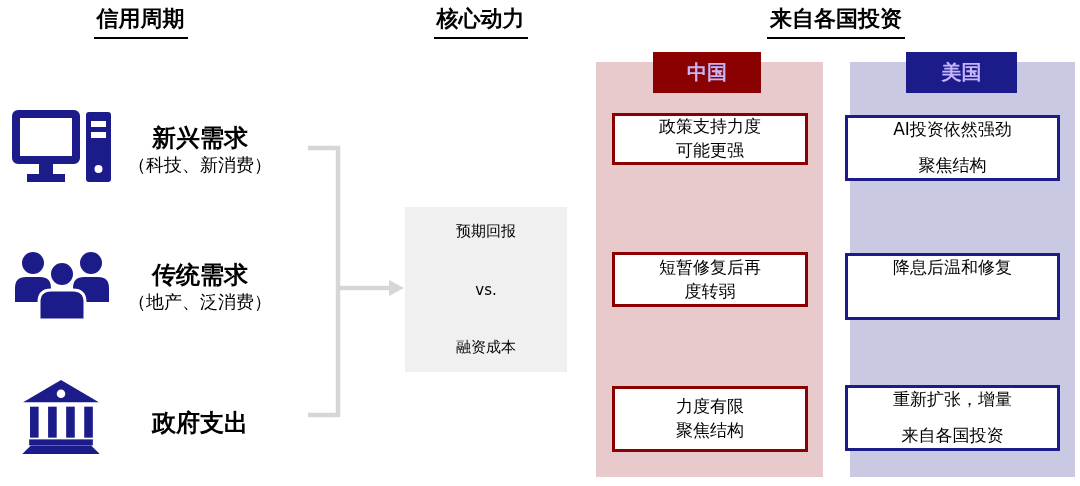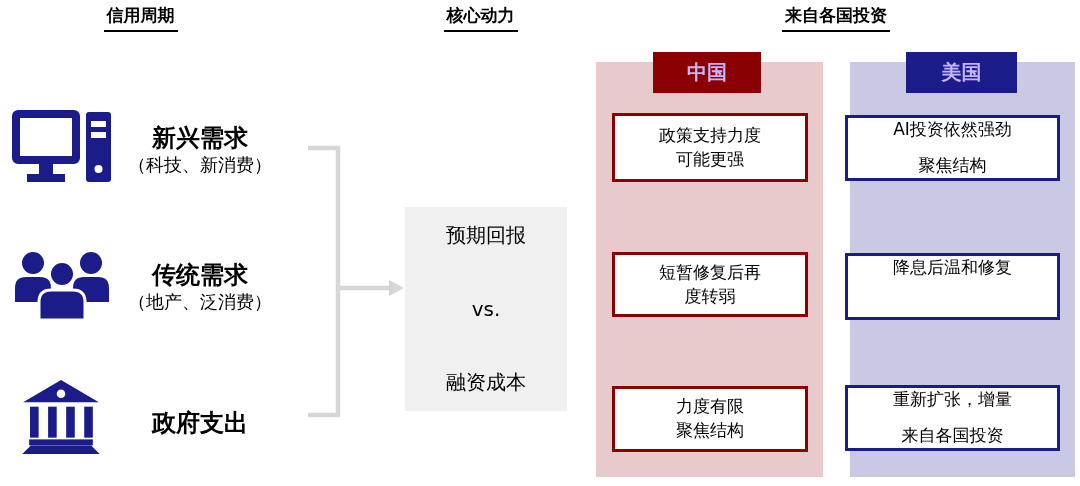--- a/index.html
+++ b/index.html
@@ -1,65 +1,65 @@
 <!DOCTYPE html>
 <html><head>
 <meta charset="utf-8">
 <style>
   html,body{margin:0;padding:0;background:#ffffff;}
   .canvas{
     position:relative;width:1080px;height:486px;background:#ffffff;
     font-family:"DejaVu Sans","Liberation Sans",sans-serif;color:#000;overflow:hidden;
   }
   
-  .hdr{position:absolute;top:4px;text-align:center;font-weight:bold;font-size:17px;}
+  .hdr{position:absolute;top:4px;text-align:center;font-weight:bold;font-size:22px;}
   .hdr .u{display:inline-block;border-bottom:2px solid #000;padding:0 3px 3px;}
   .hdr-left{left:58px;width:165px;}
   .hdr-mid{left:398px;width:165px;}
   .hdr-right{left:705px;width:262px;}
   
   .icon{position:absolute;}
   .icon svg{display:block;width:100%;height:100%;}
   .icon-computer{left:12px;top:110px;width:100px;height:78px;}
   .icon-people{left:12px;top:250px;width:100px;height:72px;}
   .icon-bank{left:22px;top:380px;width:78px;height:74px;}
   .row-text{position:absolute;width:200px;text-align:center;}
   .row-text-1{left:100px;top:124px;}
   .row-text-2{left:100px;top:261px;}
   .row-text-3{left:100px;top:409px;}
   .row-title{font-size:24px;font-weight:bold;line-height:1.2;}
   .row-sub{font-size:18px;line-height:1.3;}
   
   .bracket{position:absolute;left:300px;top:140px;width:112px;height:290px;}
   
   .driver-box{
-    position:absolute;left:405px;top:207px;width:162px;height:204px;
+    position:absolute;left:405px;top:207px;width:162px;height:165px;
     background:#F0F0F0;display:flex;flex-direction:column;justify-content:space-between;
-    align-items:center;box-sizing:border-box;padding:15px 0;font-size:20px;
+    align-items:center;box-sizing:border-box;padding:15px 0;font-size:15px;
   }
   
   .col-bg{position:absolute;top:62px;height:415px;}
   .col-bg-cn{left:596px;width:227px;background:#E8CACC;}
   .col-bg-us{left:850px;width:225px;background:#C9C9E4;}
   .col-label{
     position:absolute;top:52px;height:41px;display:flex;align-items:center;justify-content:center;
     color:#c4b5fd;font-weight:bold;font-size:20px;
   }
   .col-label-cn{left:653px;width:108px;background:#8B0000;}
   .col-label-us{left:906px;width:111px;background:#1B1B8A;}
   .cbox{
     position:absolute;background:#ffffff;box-sizing:border-box;
     display:flex;flex-direction:column;justify-content:center;align-items:center;
     text-align:center;font-size:17px;line-height:1.4;
   }
   .cbox span{display:block;}
   .cbox-cn{left:612px;width:196px;border:3px solid #8B0000;}
   .cbox-us{left:845px;width:215px;border:3px solid #1B1B8A;justify-content:space-between;}
-  .cn-b1{top:113px;height:69px;}
-  .cn-b2{top:252px;height:65px;}
+  .cn-b1{top:113px;height:52px;}
+  .cn-b2{top:252px;height:55px;}
   .cn-b3{top:386px;height:66px;}
   .us-b1{top:115px;height:66px;}
   .us-b2{top:253px;height:67px;}
   .us-b3{top:385px;height:66px;}
 </style>
 </head>
 <body>
 
 <div class="canvas">
 

